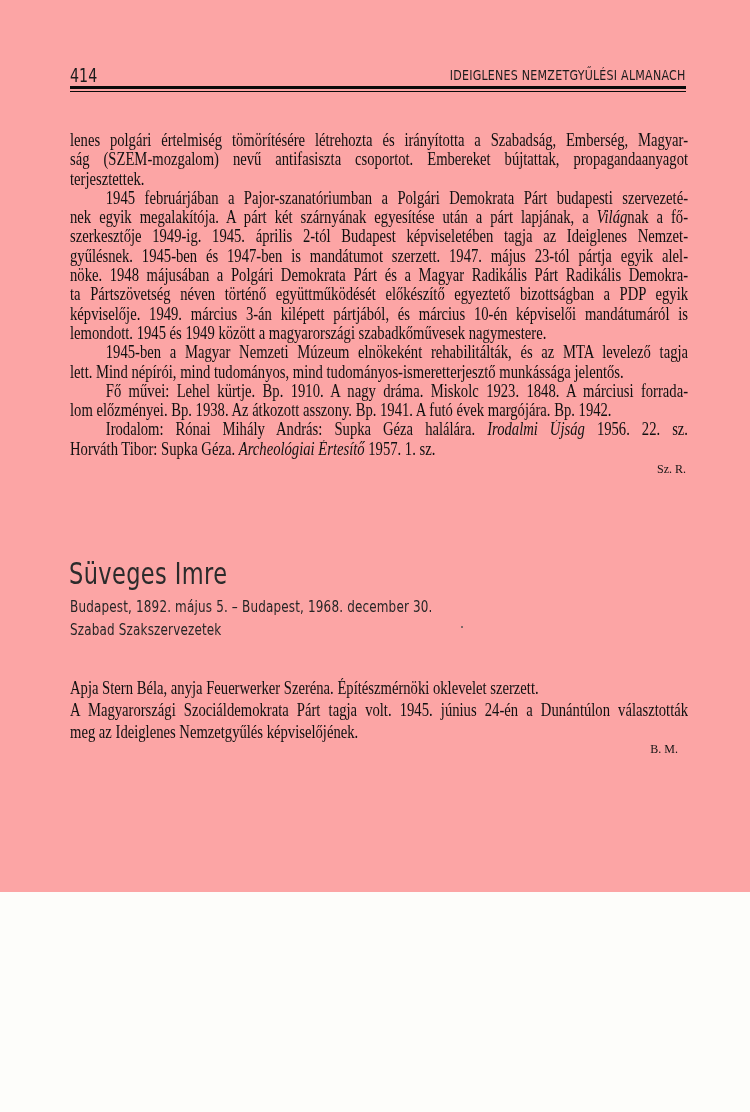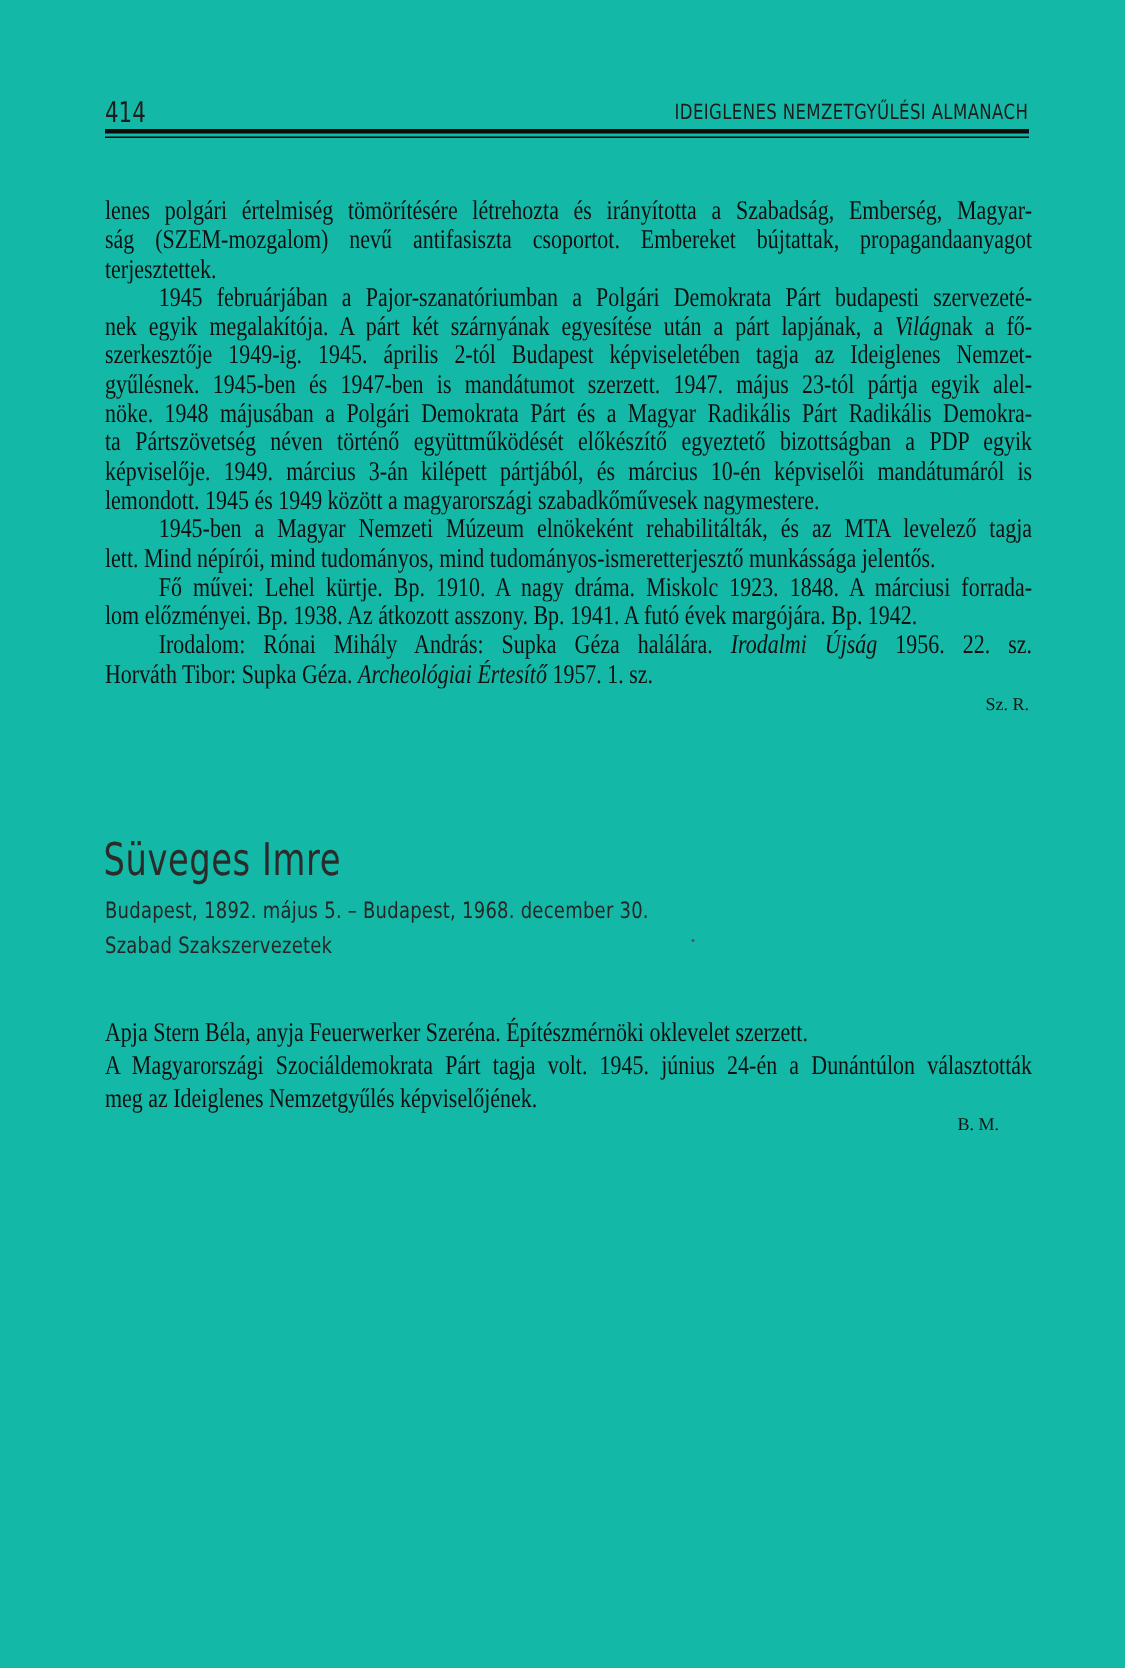--- a/index.html
+++ b/index.html
@@ -1,18 +1,18 @@
 <!DOCTYPE html>
 <html lang="hu"><head>
 <meta charset="utf-8">
 <style>
   html,body { margin:0; padding:0; background:#fdfdfa; }
   .page {
-    position:relative; width:750px; height:1112px;
-    background:#14b8a6; overflow:hidden; color:#141414;
+    position:relative; width:750px; height:892px;
+    background:#fca5a5; overflow:hidden; color:#141414;
     font-family:"Liberation Serif", serif;
   }
   
   .hdr-num {
     position:absolute; left:70px; top:64px;
     font-family:"DejaVu Sans", sans-serif; font-size:19px; color:#1c1c1c;
     transform:scaleX(0.75); transform-origin:left top; white-space:nowrap;
   }
   .hdr-title {
     position:absolute; right:64px; top:67px;
@@ -33,21 +33,21 @@
   .bodytext.top-block { top:131px; }
   .entrytext { top:678px; line-height:21.8px; }
   .bline { overflow:hidden; white-space:nowrap; }
   .bline.just { text-align:justify; text-align-last:justify; white-space:normal; height:19.3px; }
   .entrytext .bline.just { height:21.8px; }
   .bline.ind { text-indent:44px; }
   .bline i { font-style:italic; }
   
   .sig { position:absolute; right:64px; font-size:12px; color:#141414; white-space:nowrap; }
   .sig-top { top:462px; }
-  .sig-entry { top:742px; right:84px; }
+  .sig-entry { top:742px; right:72px; }
   
   .entry-name {
     position:absolute; left:69px; top:556px;
     font-family:"DejaVu Sans", sans-serif; font-size:30px; font-weight:400; color:#2b2b2b;
     transform:scaleX(0.75); transform-origin:left top; white-space:nowrap;
     letter-spacing:0.5px;
   }
   .entry-sub {
     position:absolute; left:70px;
     font-family:"DejaVu Sans", sans-serif; font-size:15px; color:#262626;

